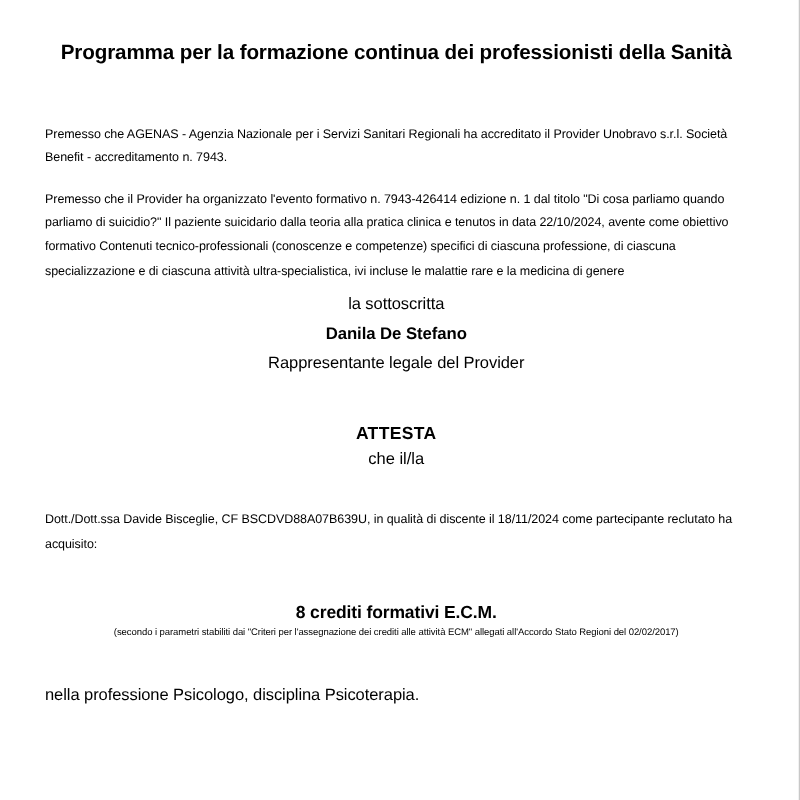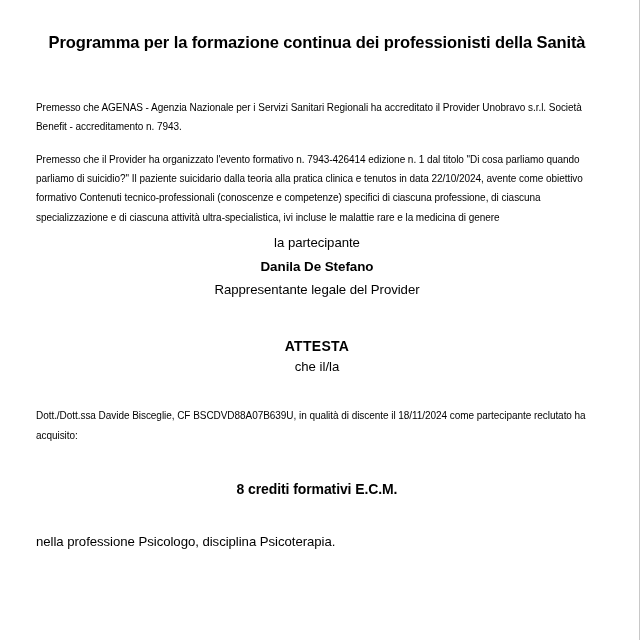--- a/index.html
+++ b/index.html
@@ -114,31 +114,32 @@
 
 <div id="page">
   <div class="doc-body">
 
     <h1 class="doc-title">Programma per la formazione continua dei professionisti della Sanità</h1>
 
     <p class="para para-1">Premesso che AGENAS - Agenzia Nazionale per i Servizi Sanitari Regionali ha accreditato il Provider Unobravo s.r.l. Società Benefit - accreditamento n. 7943.</p>
 
     <p class="para para-2">Premesso che il Provider ha organizzato l'evento formativo n. 7943-426414 edizione n. 1 dal titolo "Di cosa parliamo quando parliamo di suicidio?" Il paziente suicidario dalla teoria alla pratica clinica e tenutos in data 22/10/2024, avente come obiettivo formativo Contenuti tecnico-professionali (conoscenze e competenze) specifici di ciascuna professione, di ciascuna specializzazione e di ciascuna attività ultra-specialistica, ivi incluse le malattie rare e la medicina di genere</p>
 
-    <div class="center-line sottoscritta">la partecipante</div>
+    <div class="center-line sottoscritta">la sottoscritta</div>
 
     <div class="center-line bold nome">Danila De Stefano</div>
 
     <div class="center-line ruolo">Rappresentante legale del Provider</div>
 
     <div class="attesta">ATTESTA</div>
 
     <div class="che-illa">che il/la</div>
 
     <p class="para para-3">Dott./Dott.ssa Davide Bisceglie, CF BSCDVD88A07B639U, in qualità di discente il 18/11/2024 come partecipante reclutato ha acquisito:</p>
 
     <div class="crediti">8 crediti formativi E.C.M.</div>
 
+    <div class="footnote">(secondo i parametri stabiliti dai "Criteri per l'assegnazione dei crediti alle attività ECM" allegati all'Accordo Stato Regioni del 02/02/2017)</div>
 
     <p class="para professione">nella professione Psicologo, disciplina Psicoterapia.</p>
 
   </div>
 </div>
 
 </body></html>

